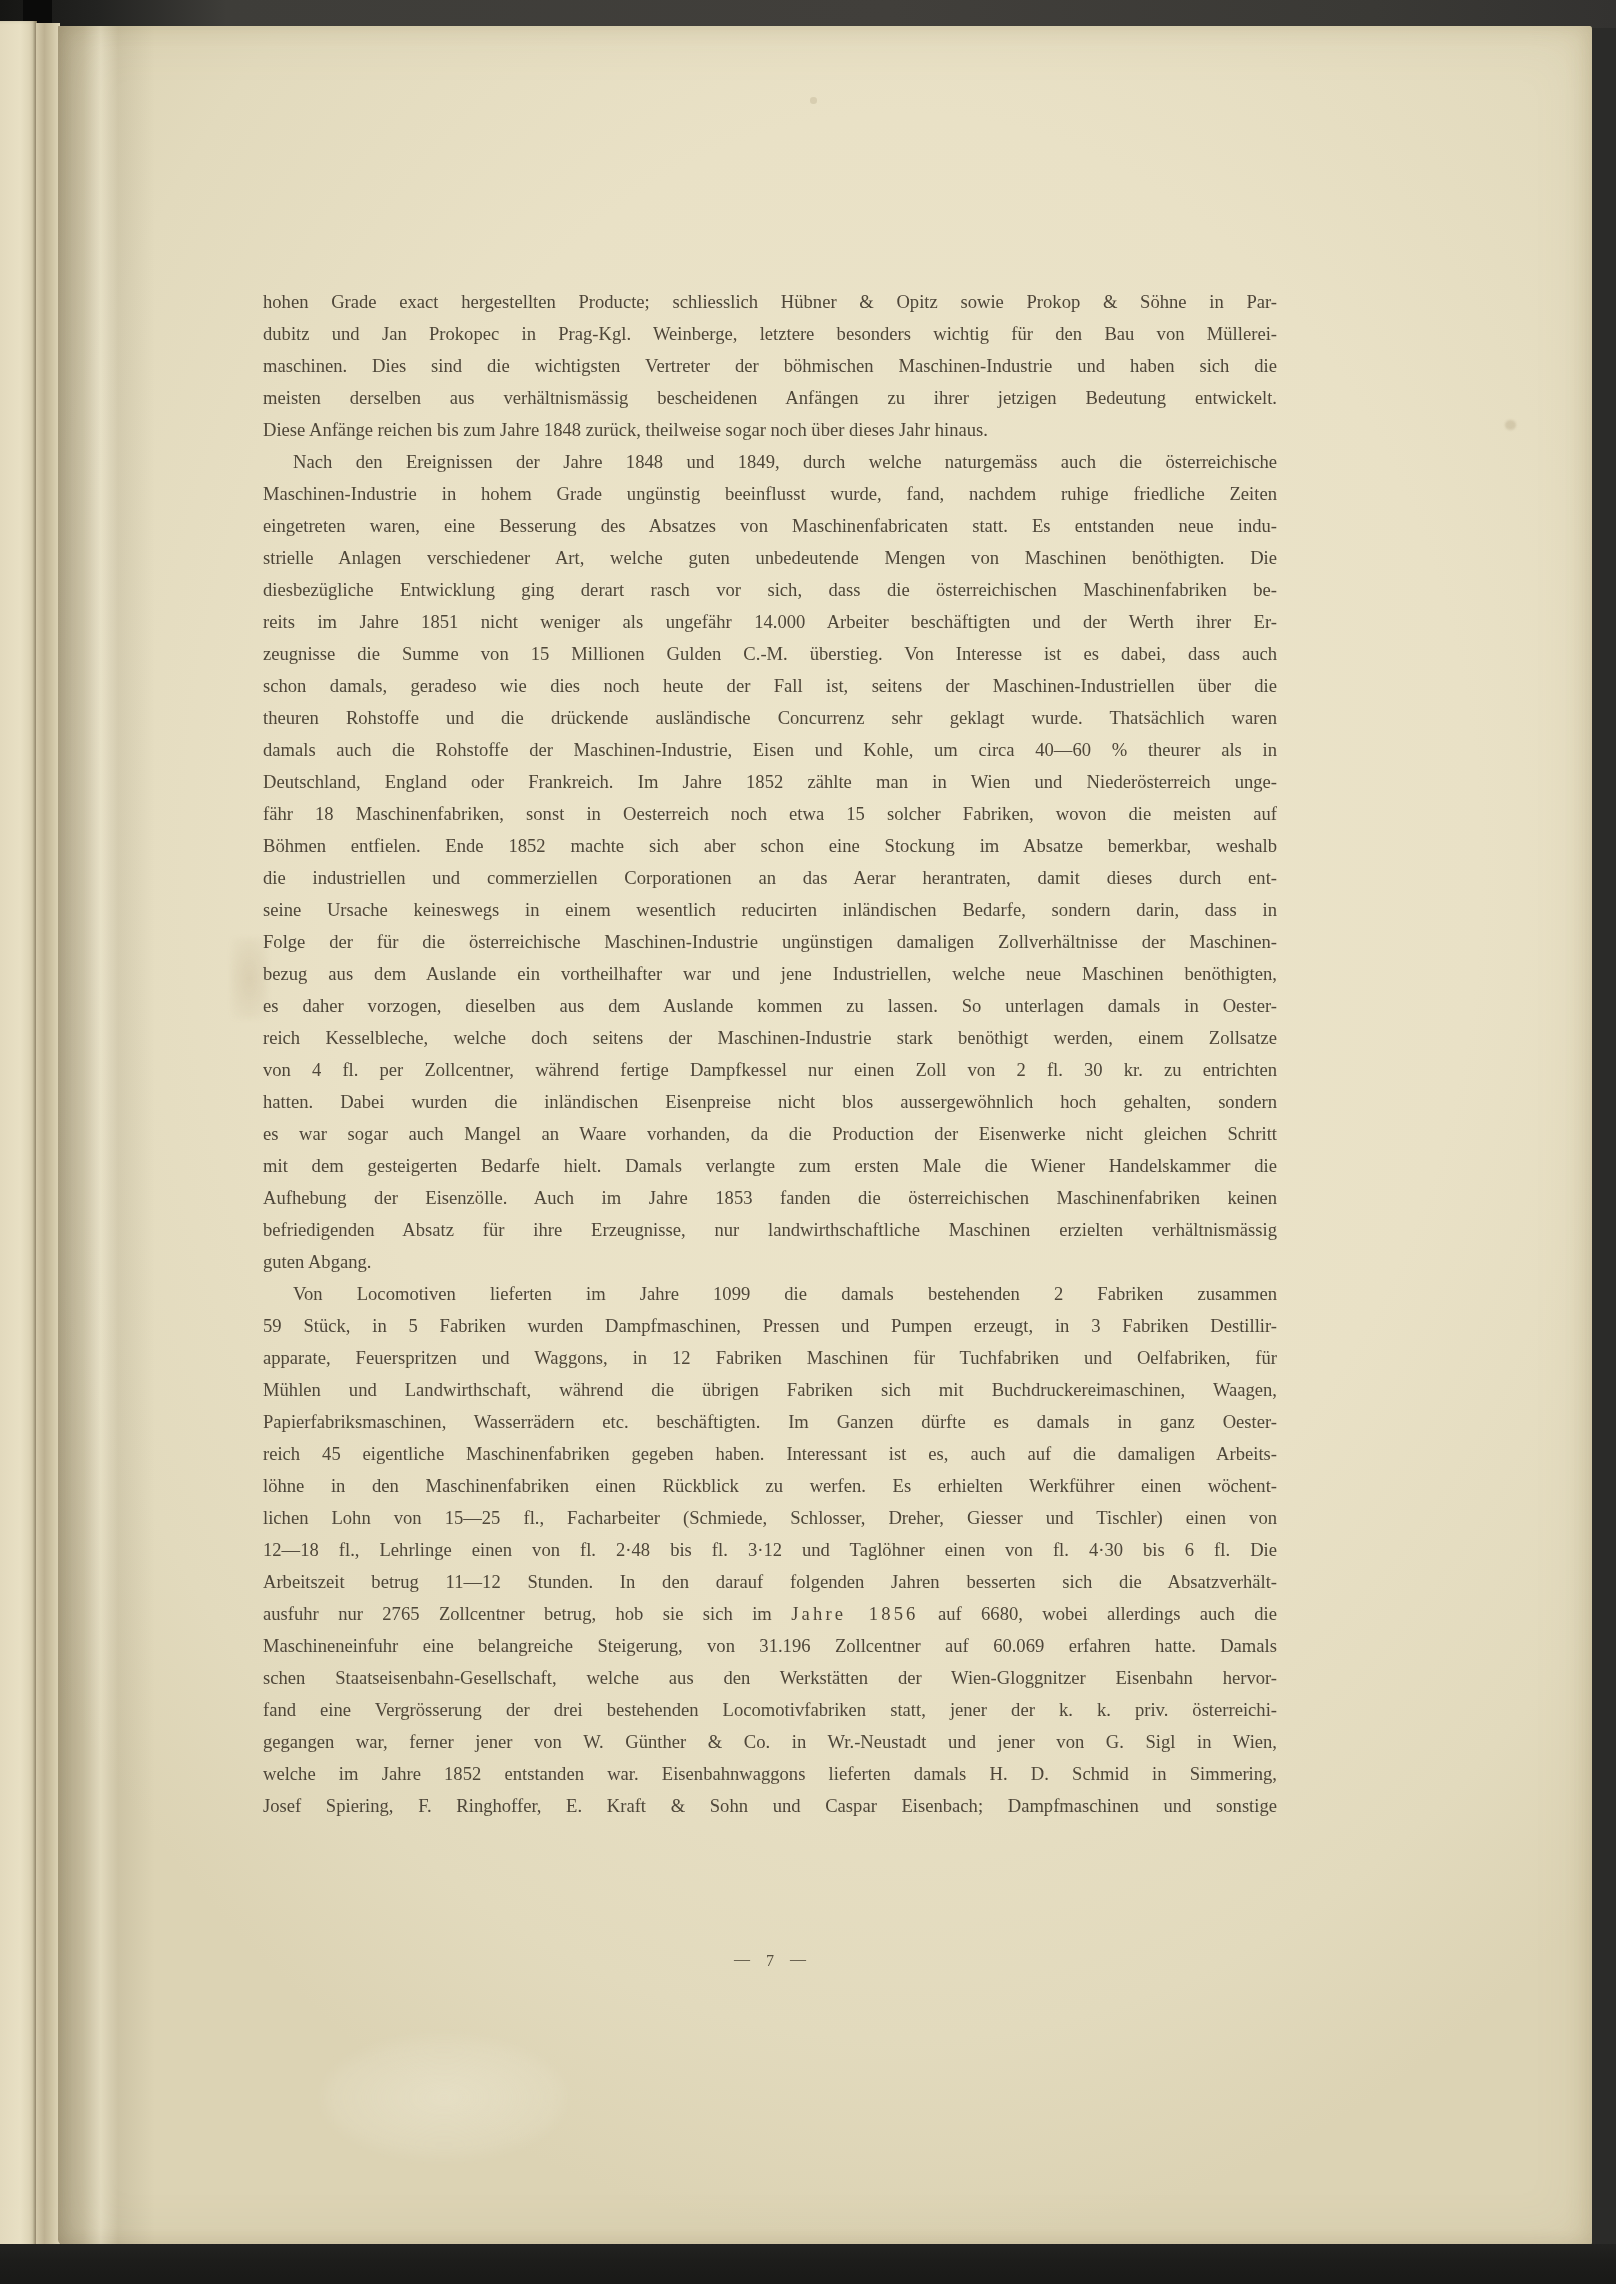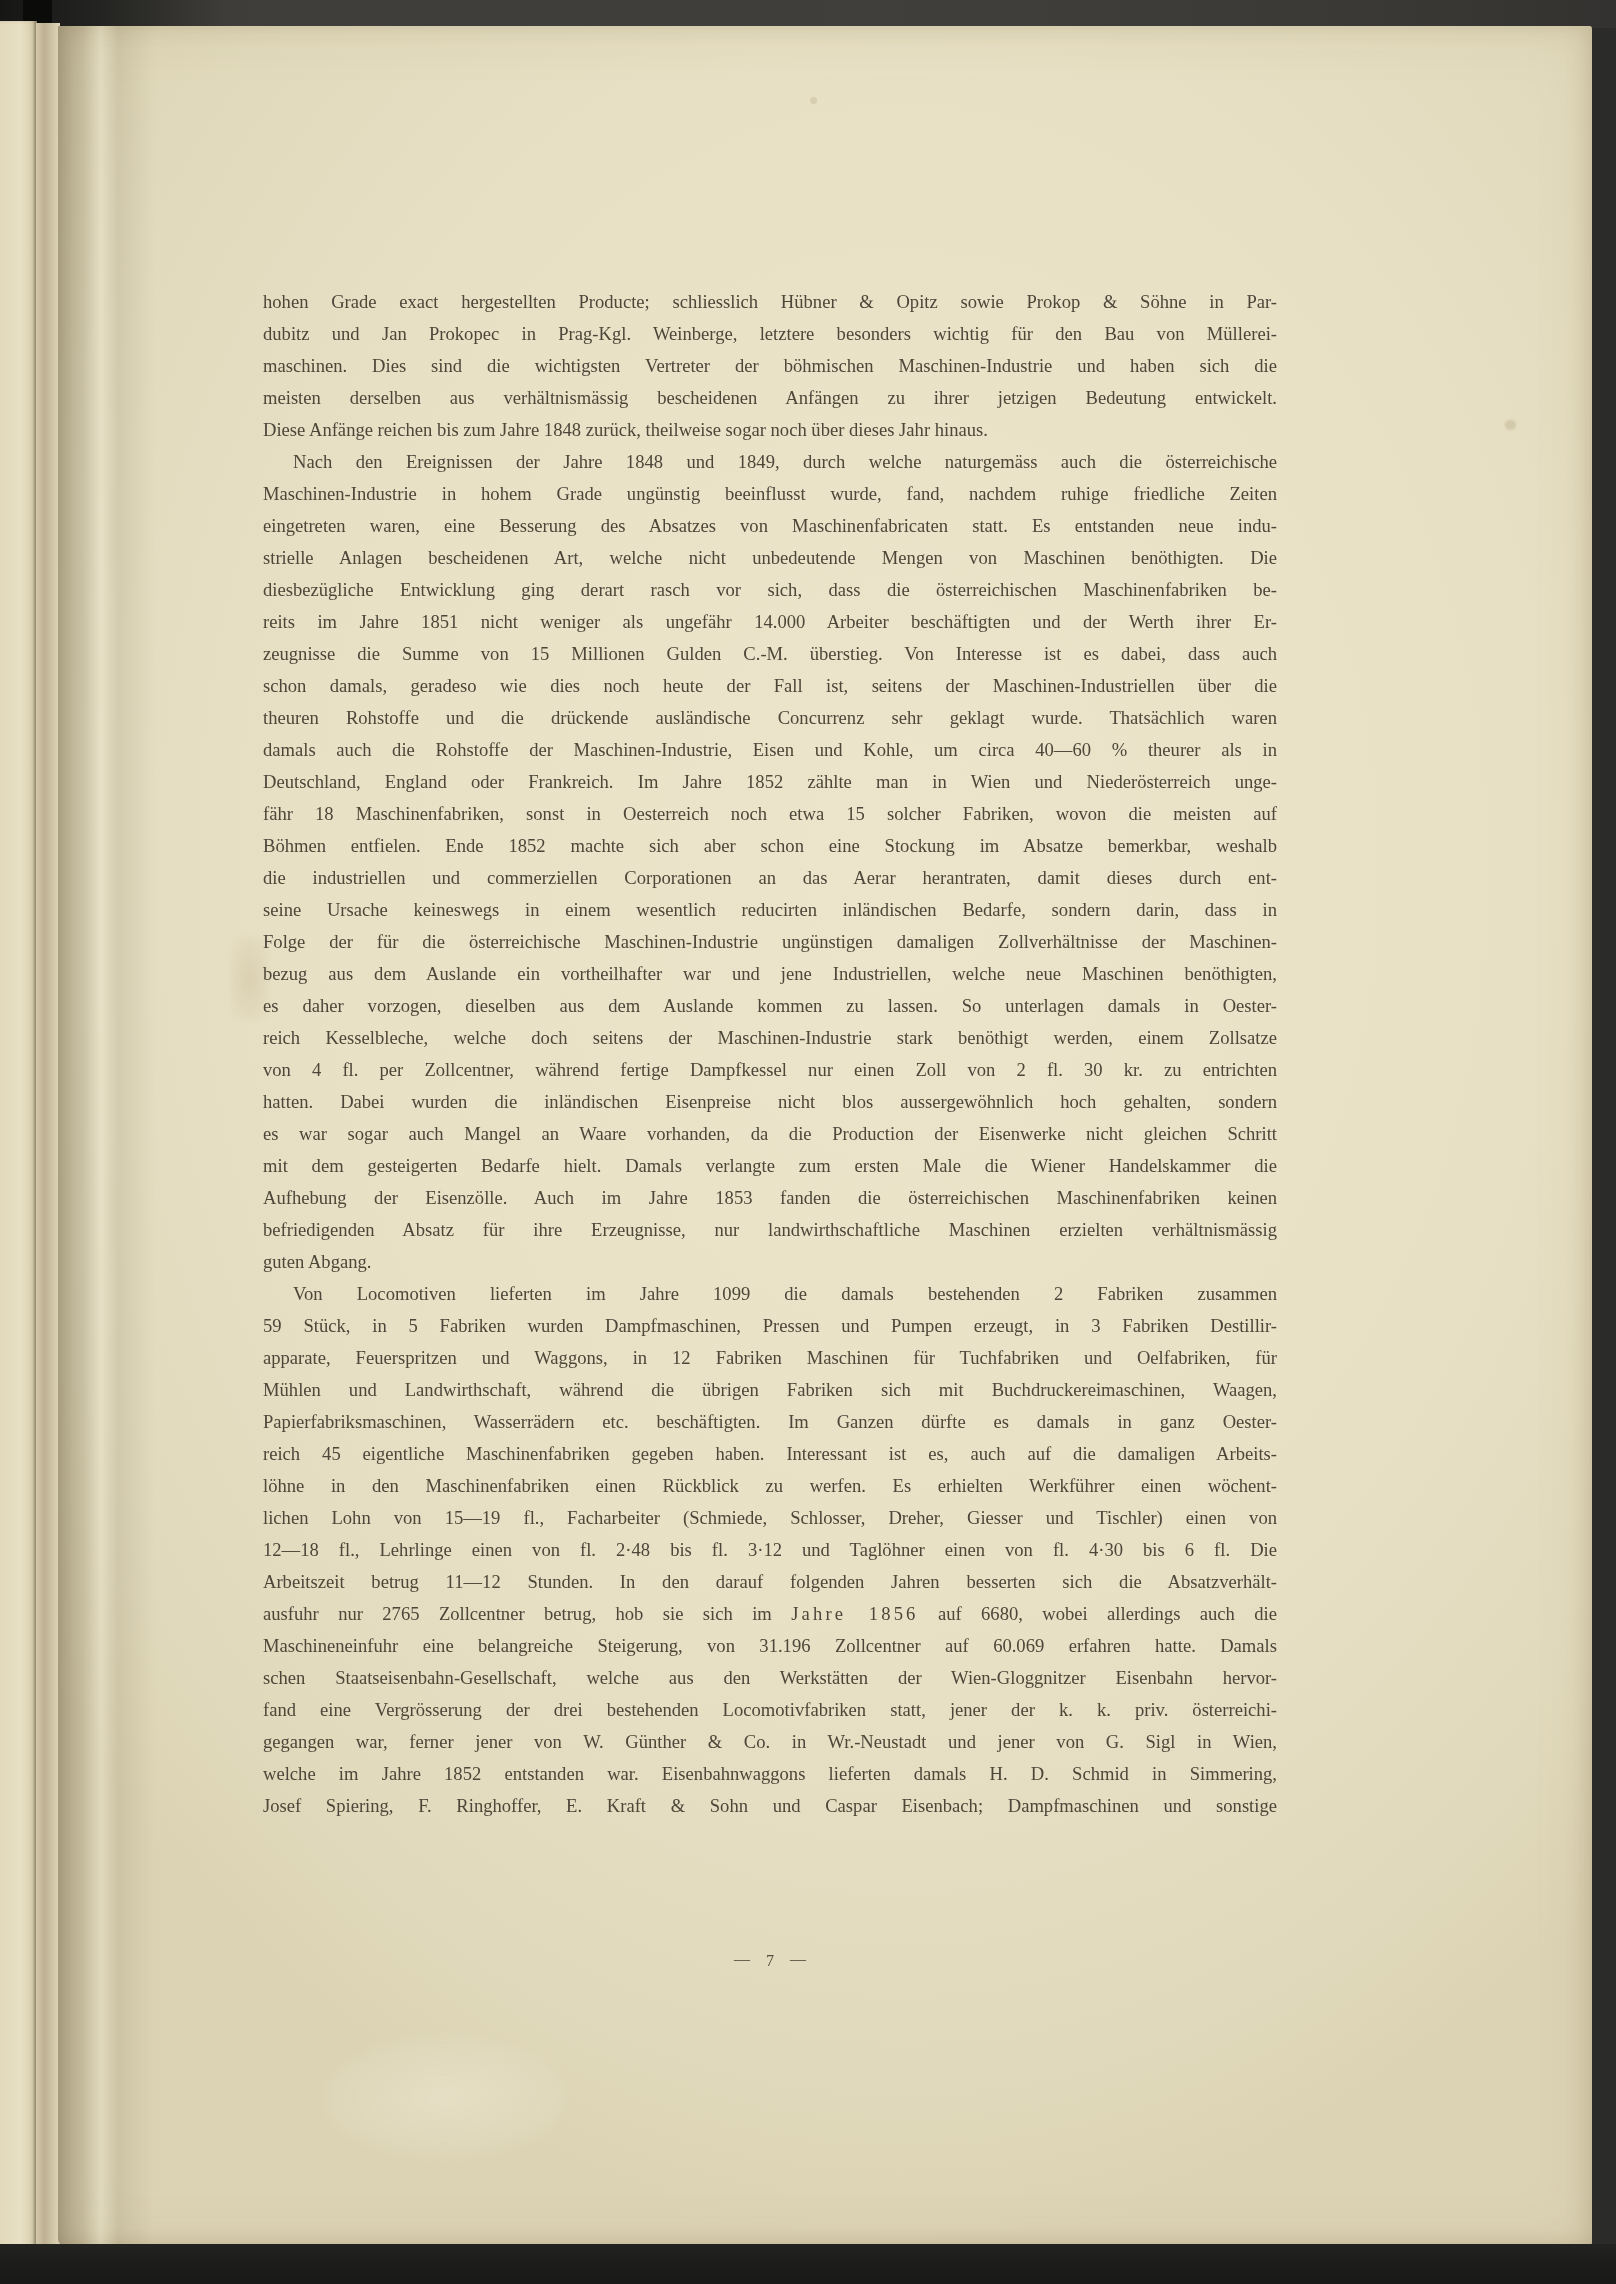--- a/index.html
+++ b/index.html
@@ -123,21 +123,21 @@
         <div class="jline">hohen Grade exact hergestellten Producte; schliesslich Hübner &amp; Opitz sowie Prokop &amp; Söhne in Par-</div>
         <div class="jline">dubitz und Jan Prokopec in Prag-Kgl. Weinberge, letztere besonders wichtig für den Bau von Müllerei-</div>
         <div class="jline">maschinen. Dies sind die wichtigsten Vertreter der böhmischen Maschinen-Industrie und haben sich die</div>
         <div class="jline">meisten derselben aus verhältnismässig bescheidenen Anfängen zu ihrer jetzigen Bedeutung entwickelt.</div>
         <div class="jline lastline">Diese Anfänge reichen bis zum Jahre 1848 zurück, theilweise sogar noch über dieses Jahr hinaus.</div>
       </div>
       <div class="paragraph">
         <div class="jline indent">Nach den Ereignissen der Jahre 1848 und 1849, durch welche naturgemäss auch die österreichische</div>
         <div class="jline">Maschinen-Industrie in hohem Grade ungünstig beeinflusst wurde, fand, nachdem ruhige friedliche Zeiten</div>
         <div class="jline">eingetreten waren, eine Besserung des Absatzes von Maschinenfabricaten statt. Es entstanden neue indu-</div>
-        <div class="jline">strielle Anlagen bescheidenen Art, welche nicht unbedeutende Mengen von Maschinen benöthigten. Die</div>
+        <div class="jline">strielle Anlagen verschiedener Art, welche guten unbedeutende Mengen von Maschinen benöthigten. Die</div>
         <div class="jline">diesbezügliche Entwicklung ging derart rasch vor sich, dass die österreichischen Maschinenfabriken be-</div>
         <div class="jline">reits im Jahre 1851 nicht weniger als ungefähr 14.000 Arbeiter beschäftigten und der Werth ihrer Er-</div>
         <div class="jline">zeugnisse die Summe von 15 Millionen Gulden C.-M. überstieg. Von Interesse ist es dabei, dass auch</div>
         <div class="jline">schon damals, geradeso wie dies noch heute der Fall ist, seitens der Maschinen-Industriellen über die</div>
         <div class="jline">theuren Rohstoffe und die drückende ausländische Concurrenz sehr geklagt wurde. Thatsächlich waren</div>
         <div class="jline">damals auch die Rohstoffe der Maschinen-Industrie, Eisen und Kohle, um circa 40—60 % theurer als in</div>
         <div class="jline">Deutschland, England oder Frankreich. Im Jahre 1852 zählte man in Wien und Niederösterreich unge-</div>
         <div class="jline">fähr 18 Maschinenfabriken, sonst in Oesterreich noch etwa 15 solcher Fabriken, wovon die meisten auf</div>
         <div class="jline">Böhmen entfielen. Ende 1852 machte sich aber schon eine Stockung im Absatze bemerkbar, weshalb</div>
         <div class="jline">die industriellen und commerziellen Corporationen an das Aerar herantraten, damit dieses durch ent-</div>
@@ -155,21 +155,21 @@
         <div class="jline lastline">guten Abgang.</div>
       </div>
       <div class="paragraph">
         <div class="jline indent">Von Locomotiven lieferten im Jahre 1099 die damals bestehenden 2 Fabriken zusammen</div>
         <div class="jline">59 Stück, in 5 Fabriken wurden Dampfmaschinen, Pressen und Pumpen erzeugt, in 3 Fabriken Destillir-</div>
         <div class="jline">apparate, Feuerspritzen und Waggons, in 12 Fabriken Maschinen für Tuchfabriken und Oelfabriken, für</div>
         <div class="jline">Mühlen und Landwirthschaft, während die übrigen Fabriken sich mit Buchdruckereimaschinen, Waagen,</div>
         <div class="jline">Papierfabriksmaschinen, Wasserrädern etc. beschäftigten. Im Ganzen dürfte es damals in ganz Oester-</div>
         <div class="jline">reich 45 eigentliche Maschinenfabriken gegeben haben. Interessant ist es, auch auf die damaligen Arbeits-</div>
         <div class="jline">löhne in den Maschinenfabriken einen Rückblick zu werfen. Es erhielten Werkführer einen wöchent-</div>
-        <div class="jline">lichen Lohn von 15—19 fl., Facharbeiter (Schmiede, Schlosser, Dreher, Giesser und Tischler) einen von</div>
+        <div class="jline">lichen Lohn von 15—25 fl., Facharbeiter (Schmiede, Schlosser, Dreher, Giesser und Tischler) einen von</div>
         <div class="jline">12—18 fl., Lehrlinge einen von fl. 2·48 bis fl. 3·12 und Taglöhner einen von fl. 4·30 bis 6 fl. Die</div>
         <div class="jline">Arbeitszeit betrug 11—12 Stunden. In den darauf folgenden Jahren besserten sich die Absatzverhält-</div>
         <div class="jline"><span>ausfuhr nur 2765 Zollcentner betrug, hob sie sich im </span><span class="spaced">Jahre 1856</span><span> auf 6680, wobei allerdings auch die</span></div>
         <div class="jline">Maschineneinfuhr eine belangreiche Steigerung, von 31.196 Zollcentner auf 60.069 erfahren hatte. Damals</div>
         <div class="jline">schen Staatseisenbahn-Gesellschaft, welche aus den Werkstätten der Wien-Gloggnitzer Eisenbahn hervor-</div>
         <div class="jline">fand eine Vergrösserung der drei bestehenden Locomotivfabriken statt, jener der k. k. priv. österreichi-</div>
         <div class="jline">gegangen war, ferner jener von W. Günther &amp; Co. in Wr.-Neustadt und jener von G. Sigl in Wien,</div>
         <div class="jline">welche im Jahre 1852 entstanden war. Eisenbahnwaggons lieferten damals H. D. Schmid in Simmering,</div>
         <div class="jline">Josef Spiering, F. Ringhoffer, E. Kraft &amp; Sohn und Caspar Eisenbach; Dampfmaschinen und sonstige</div>
       </div>

